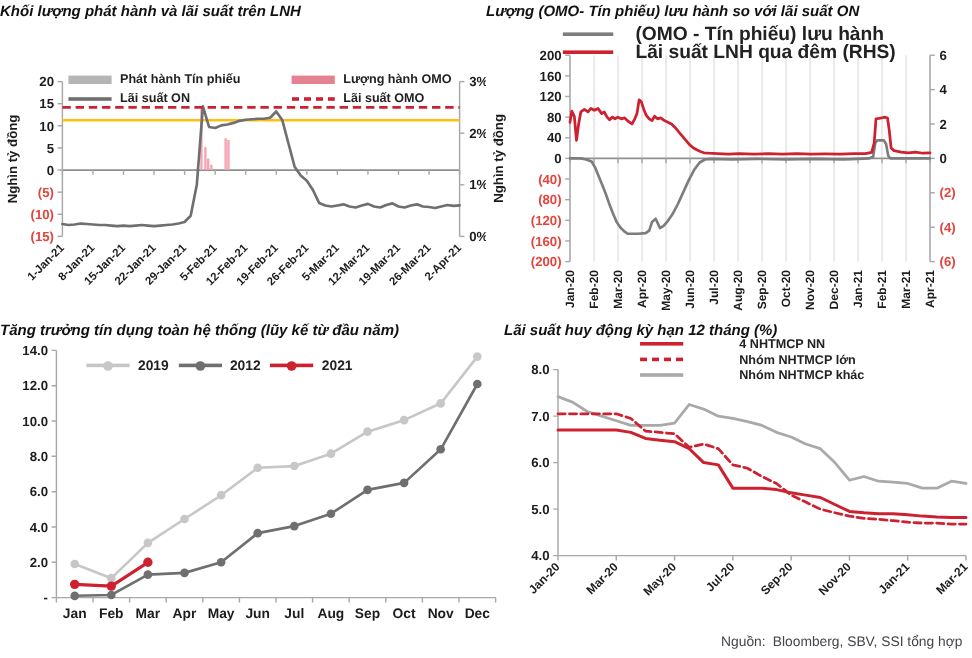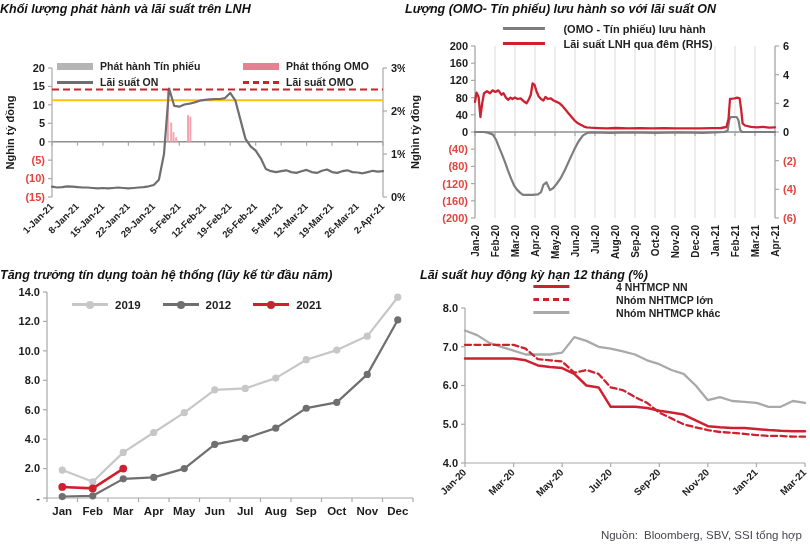--- a/index.html
+++ b/index.html
@@ -9,22 +9,22 @@
   .panel svg{position:absolute;left:0;top:0;}
   .chart-title{position:absolute;left:0;right:0;font-style:italic;font-weight:700;font-size:12.5px;color:#111;white-space:nowrap;}
   .legend{position:absolute;font-size:10.5px;font-weight:700;color:#222;}
   .li{display:flex;align-items:center;height:16px;white-space:nowrap;}
   .sw{display:inline-block;width:36px;position:relative;margin-right:7px;flex:none;}
   .sw-bar{height:7px;}
   .sw-line,.sw-dashed,.sw-linedot{height:3px;}
   .dot{position:absolute;left:50%;top:50%;width:8px;height:8px;border-radius:50%;transform:translate(-50%,-50%);}
   #legend-tl{display:grid;grid-template-columns:186px auto;top:19px;left:57px;margin-top:39px;}
   #legend-tr{top:21px;left:50%;transform:translateX(-50%);}
-  #legend-tr .li{height:15px;font-size:11px;gap:12px;}
-  #legend-bl{top:31px;left:72px;display:flex;gap:22px;font-size:11.5px;}
+  #legend-tr .li{height:15px;font-size:16px;gap:12px;}
+  #legend-bl{top:31px;left:72px;display:flex;gap:8px;font-size:11.5px;}
   #legend-bl .li{height:17px;}
   #legend-br{top:15px;left:53%;transform:translateX(-50%);}
   #legend-br .li{height:13px;gap:40px;}
   #source-note{position:absolute;right:8px;bottom:7px;font-size:11.5px;color:#45454d;}
   #source-note .src-label{margin-right:6px;color:#45454d;}
 </style>
 </head>
 <body>
 
 <div id="figure">
@@ -98,21 +98,21 @@
         <text x="14" y="132.5" font-size="11" font-weight="700" fill="#1c1c1c" text-anchor="middle" font-family="&quot;Liberation Sans&quot;,&quot;DejaVu Sans&quot;,sans-serif" transform="rotate(-90 14 132.5)">Nghìn tỷ đồng</text>
       </svg>
     <div class="chart-title" style="top:2px;">Khối lượng phát hành và lãi suất trên LNH</div>
     <div class="legend" id="legend-tl">
       <div class="li">
           <span class="sw sw-bar" style="background: rgb(181, 181, 181);"></span>
           <span>Phát hành Tín phiếu</span>
         </div>
       <div class="li">
           <span class="sw sw-bar" style="background: rgb(228, 130, 145);"></span>
-          <span>Phát thống OMO</span>
+          <span>Lượng hành OMO</span>
         </div>
       <div class="li">
           <span class="sw sw-line" style="background: rgb(111, 111, 111);"></span>
           <span>Lãi suất ON</span>
         </div>
       <div class="li">
           <span class="sw sw-dashed" style="background: repeating-linear-gradient(90deg, rgb(206, 33, 48) 0px, rgb(206, 33, 48) 6px, rgba(0, 0, 0, 0) 6px, rgba(0, 0, 0, 0) 10px);"></span>
           <span>Lãi suất OMO</span>
         </div>
     </div>

